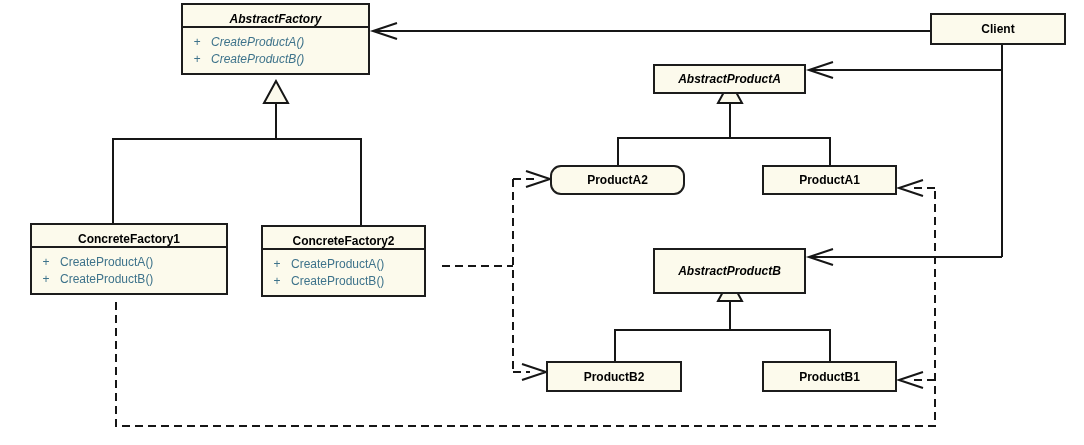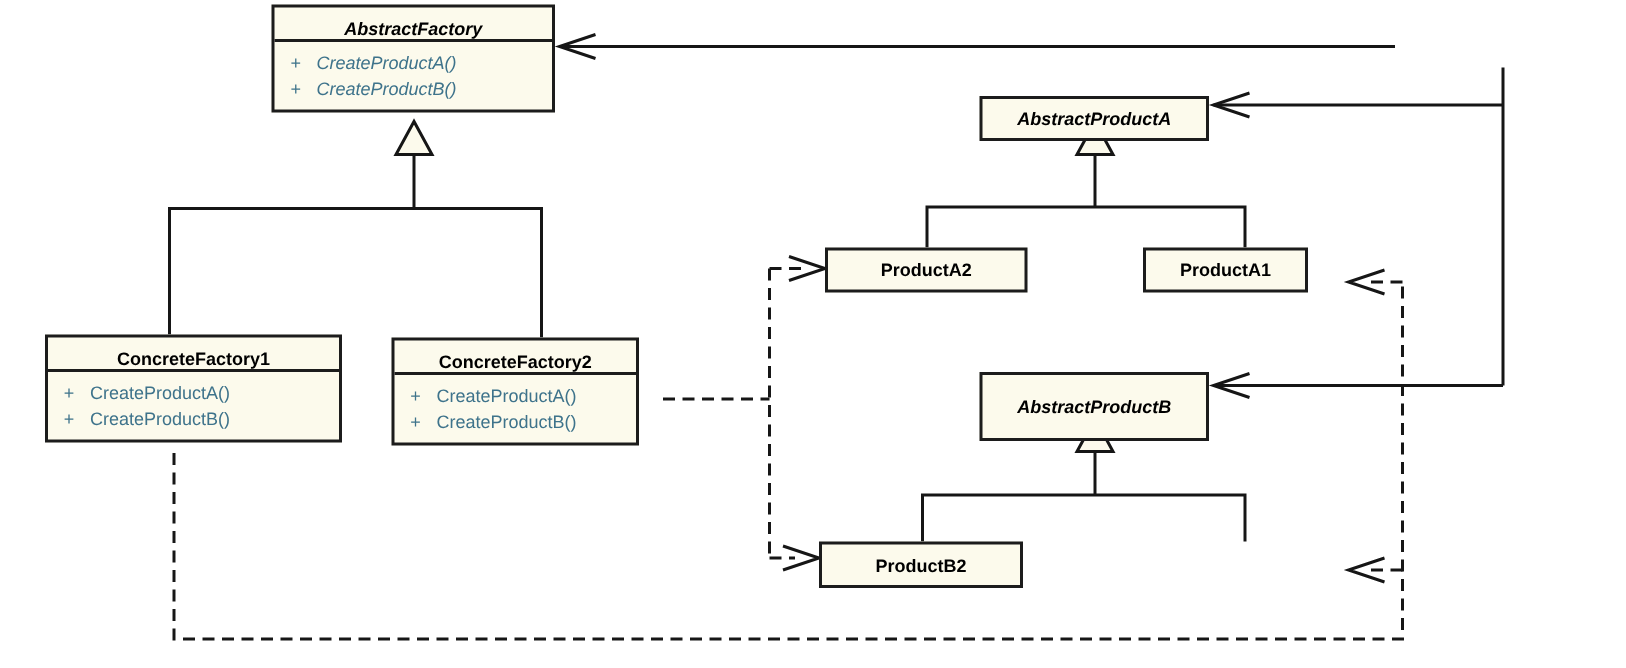--- a/index.html
+++ b/index.html
@@ -117,41 +117,47 @@
         <span class="vis">+</span>
         <span class="sig">CreateProductA()</span>
       </div>
       <div class="method-row">
         <span class="vis">+</span>
         <span class="sig">CreateProductB()</span>
       </div>
     </div>
   </div>
 
+  <div class="uml-class single" style="left:930px;top:13px;width:136px;height:32px;">
+    <div class="uml-title">Client</div>
+  </div>
 
   <div class="uml-class single abstract" style="left:653px;top:64px;width:153px;height:30px;">
     <div class="uml-title">AbstractProductA</div>
   </div>
 
-  <div class="uml-class single" style="left:550px;top:165px;width:135px;height:30px;">
+  <div class="uml-class single" style="left:550px;top:165px;width:135px;height:30px;border-radius:11px;">
     <div class="uml-title">ProductA2</div>
   </div>
 
-  <div class="uml-class single" style="left:762px;top:165px;width:110px;height:30px;">
+  <div class="uml-class single" style="left:762px;top:165px;width:135px;height:30px;">
     <div class="uml-title">ProductA1</div>
   </div>
 
   <div class="uml-class single abstract" style="left:653px;top:248px;width:153px;height:46px;">
     <div class="uml-title">AbstractProductB</div>
   </div>
 
   <div class="uml-class single" style="left:546px;top:361px;width:136px;height:31px;">
     <div class="uml-title">ProductB2</div>
   </div>
 
+  <div class="uml-class single" style="left:762px;top:361px;width:135px;height:31px;">
+    <div class="uml-title">ProductB1</div>
+  </div>
 
   <div class="uml-class" style="left:30px;top:223px;width:198px;">
     <div class="uml-title">ConcreteFactory1</div>
     <div class="uml-methods">
       <div class="method-row">
         <span class="vis">+</span>
         <span class="sig">CreateProductA()</span>
       </div>
       <div class="method-row">
         <span class="vis">+</span>

